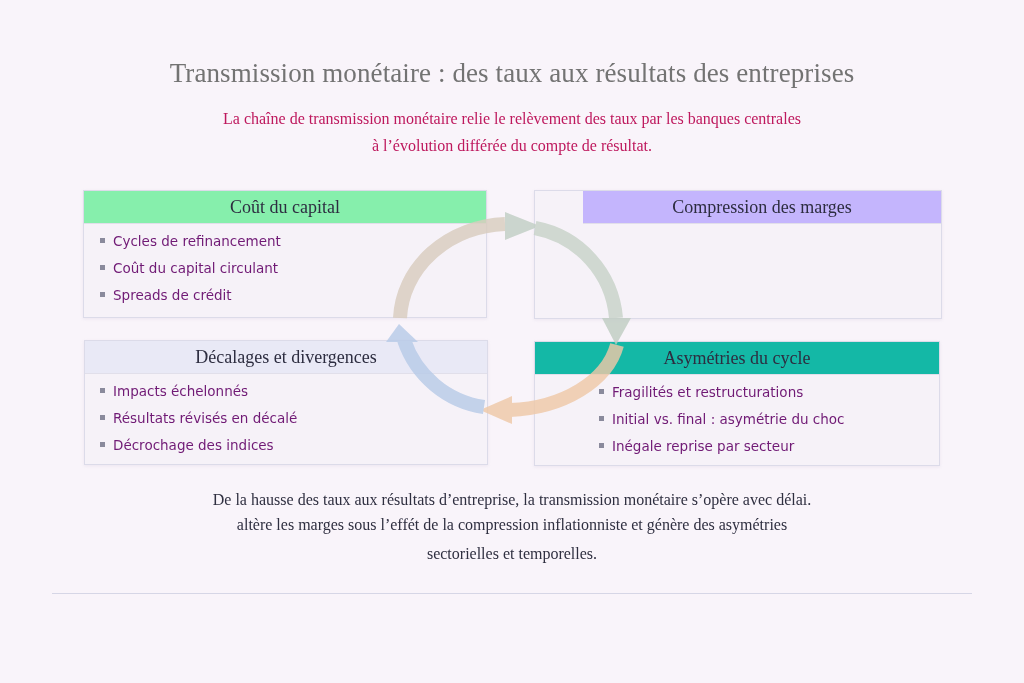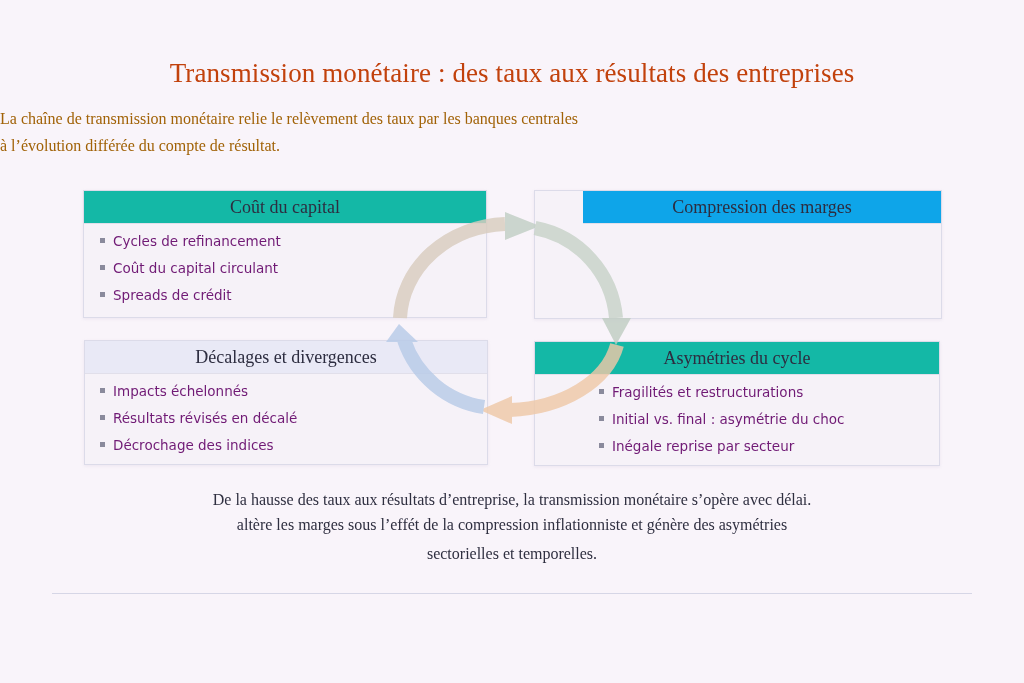--- a/index.html
+++ b/index.html
@@ -4,26 +4,26 @@
 <style>
   html, body { margin:0; padding:0; }
   body {
     width:1024px; height:683px; overflow:hidden; position:relative;
     background:#f9f4fa;
     font-family:"DejaVu Serif", "Liberation Serif", serif;
     color:#2c2c3e;
   }
   .title {
     position:absolute; left:0; top:58px; width:1024px; text-align:center;
-    font-family:"Liberation Serif", serif; font-size:27px; color:#c2410c;
+    font-family:"Liberation Serif", serif; font-size:27px; color:#737373;
     letter-spacing:0.1px;
   }
   .subtitle {
-    position:absolute; left:0; width:1024px; text-align:left;
-    font-family:"Liberation Serif", serif; font-size:16px; color:#a16207;
+    position:absolute; left:0; width:1024px; text-align:center;
+    font-family:"Liberation Serif", serif; font-size:16px; color:#be185d;
   }
   .box {
     position:absolute; border:1px solid #dcdbe9; background:#f6f2f8;
     box-shadow:0 1px 3px rgba(160,150,190,0.15);
   }
   .box .hdr {
     height:32px; line-height:32px; text-align:center;
     border-bottom:1px solid #e1dfea;
     font-family:"Liberation Serif", serif; font-size:18px; color:#2d2d40;
   }
@@ -47,30 +47,30 @@
   }
 </style>
 </head>
 <body>
 
 <div class="title">Transmission monétaire : des taux aux résultats des entreprises</div>
 <div class="subtitle" style="top:110px;">La chaîne de transmission monétaire relie le relèvement des taux par les banques centrales</div>
 <div class="subtitle" style="top:137px;">à l’évolution différée du compte de résultat.</div>
 
 <div class="box" style="left:83px; top:190px; width:402px; height:126px;">
-  <div class="hdr" style="background:#14b8a6;">Coût du capital</div>
+  <div class="hdr" style="background:#86efac;">Coût du capital</div>
   <ul style="padding-left:16px;">
     <li><span class="bullet"></span><span>Cycles de refinancement</span></li>
     <li><span class="bullet"></span><span>Coût du capital circulant</span></li>
     <li><span class="bullet"></span><span>Spreads de crédit</span></li>
   </ul>
 </div>
 
 <div class="box" style="left:534px; top:190px; width:406px; height:127px;">
-  <div class="hdr" style="background:#0ea5e9;margin-left:48px;">Compression des marges</div>
+  <div class="hdr" style="background:#c4b5fd;margin-left:48px;">Compression des marges</div>
 </div>
 
 <div class="box" style="left:84px; top:340px; width:402px; height:123px;">
   <div class="hdr" style="background:#e9e9f6;">Décalages et divergences</div>
   <ul style="padding-left:15px;">
     <li><span class="bullet"></span><span>Impacts échelonnés</span></li>
     <li><span class="bullet"></span><span>Résultats révisés en décalé</span></li>
     <li><span class="bullet"></span><span>Décrochage des indices</span></li>
   </ul>
 </div>

